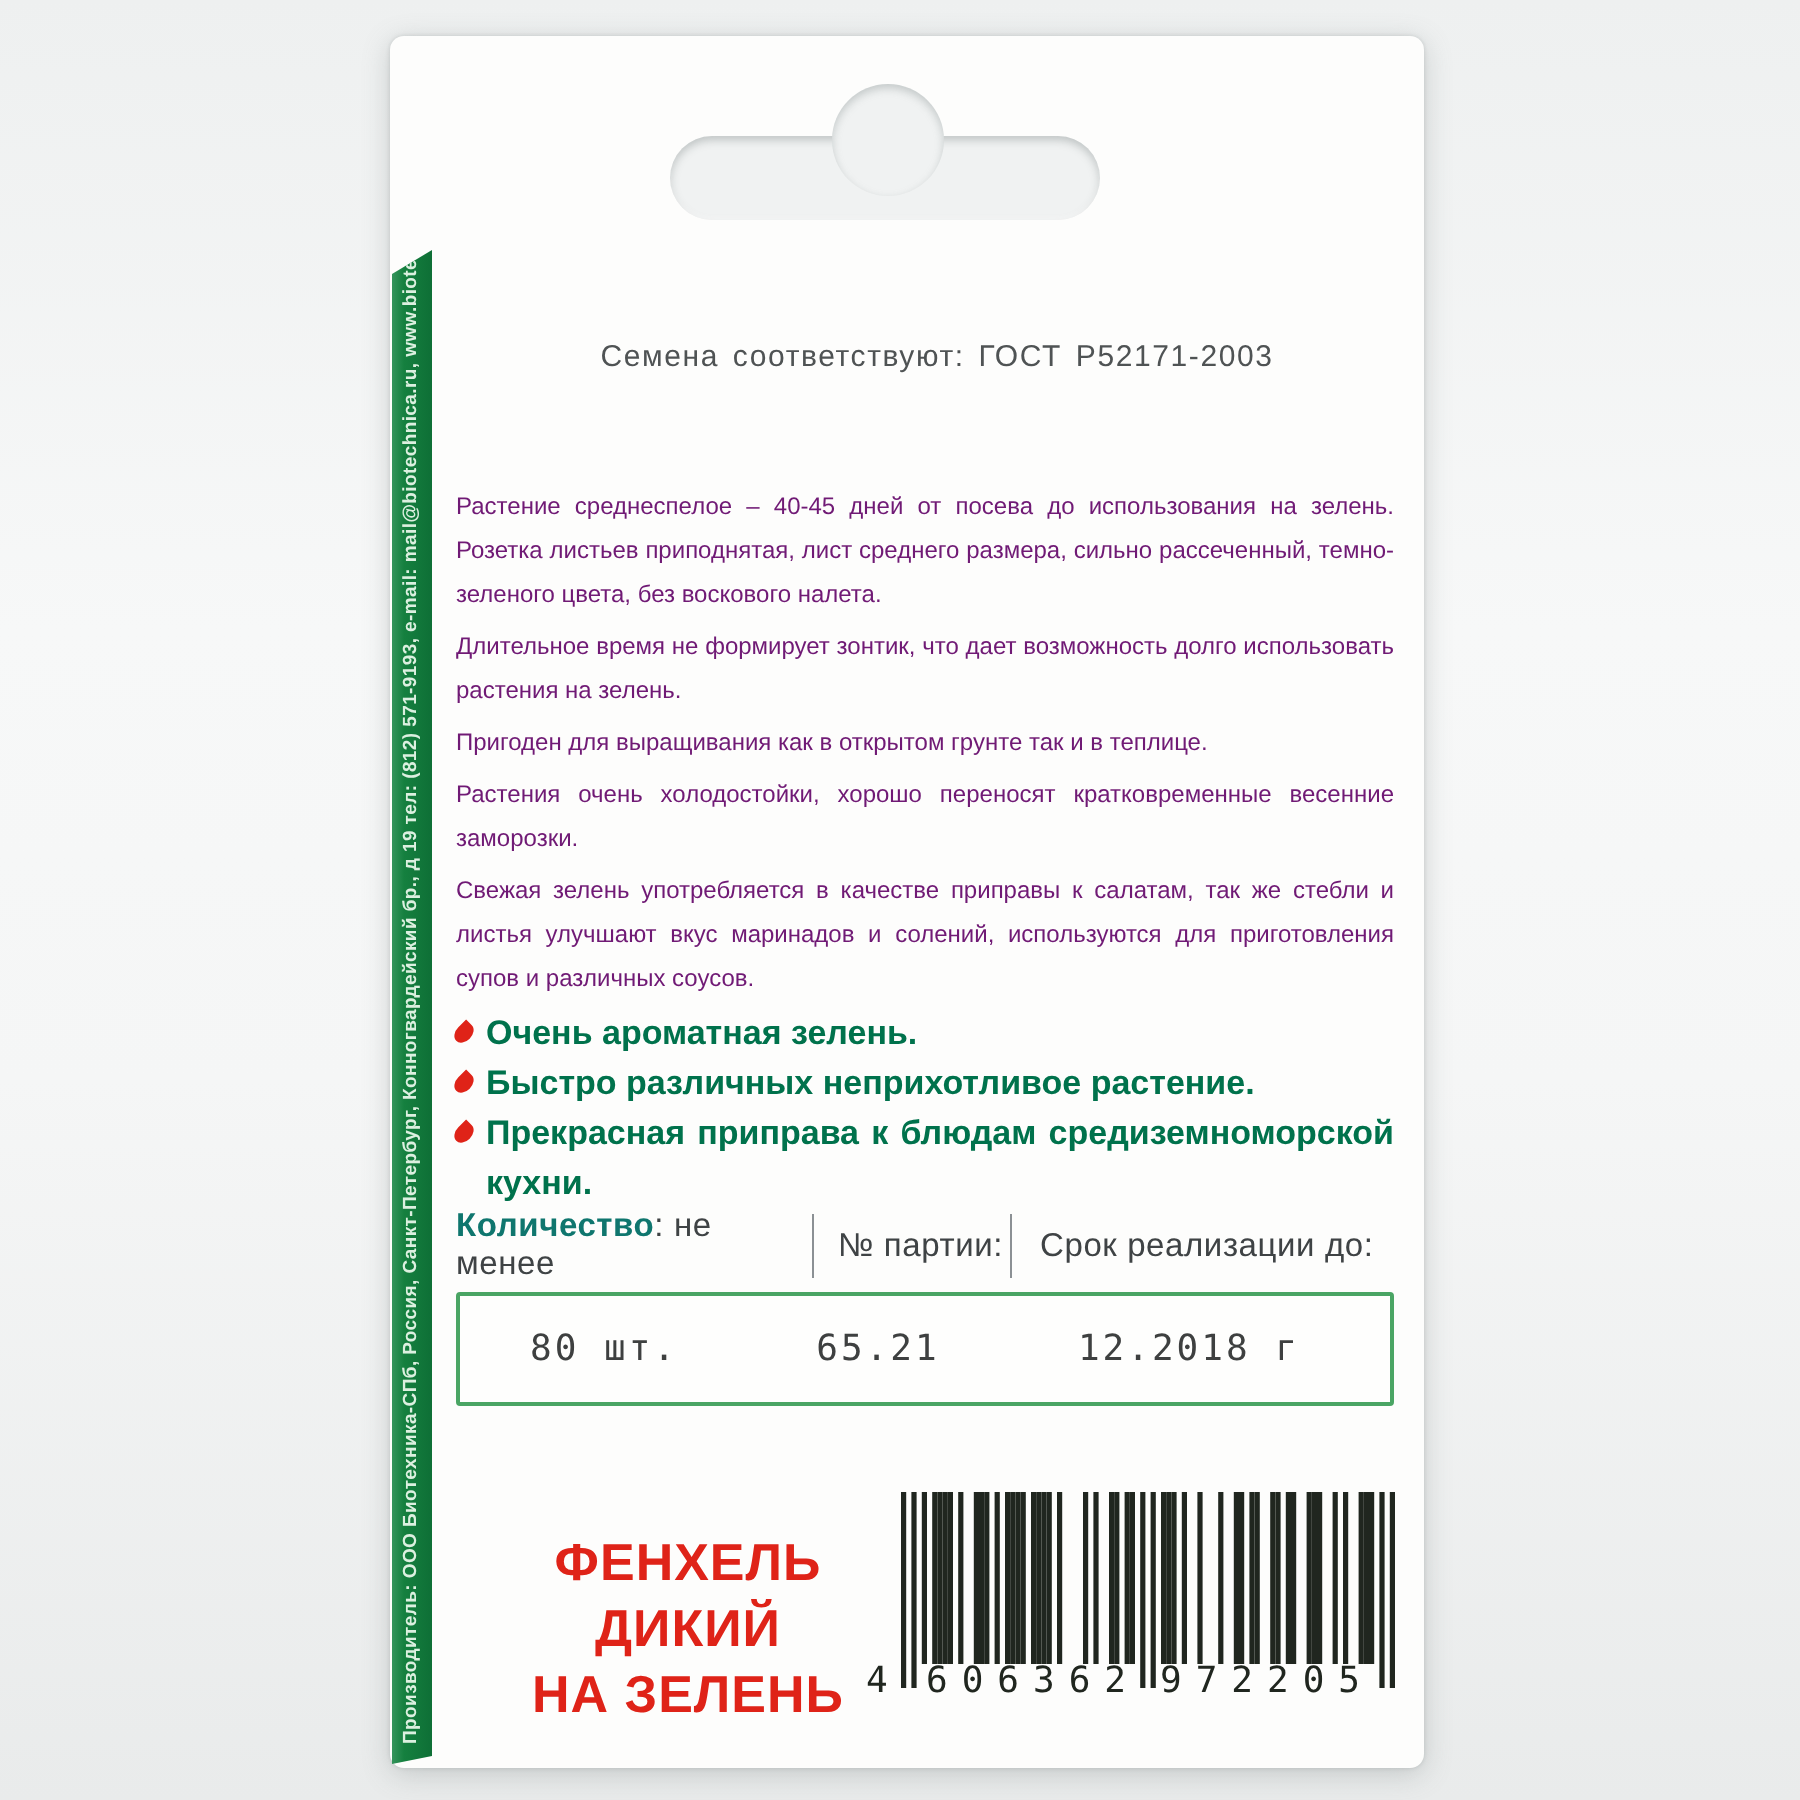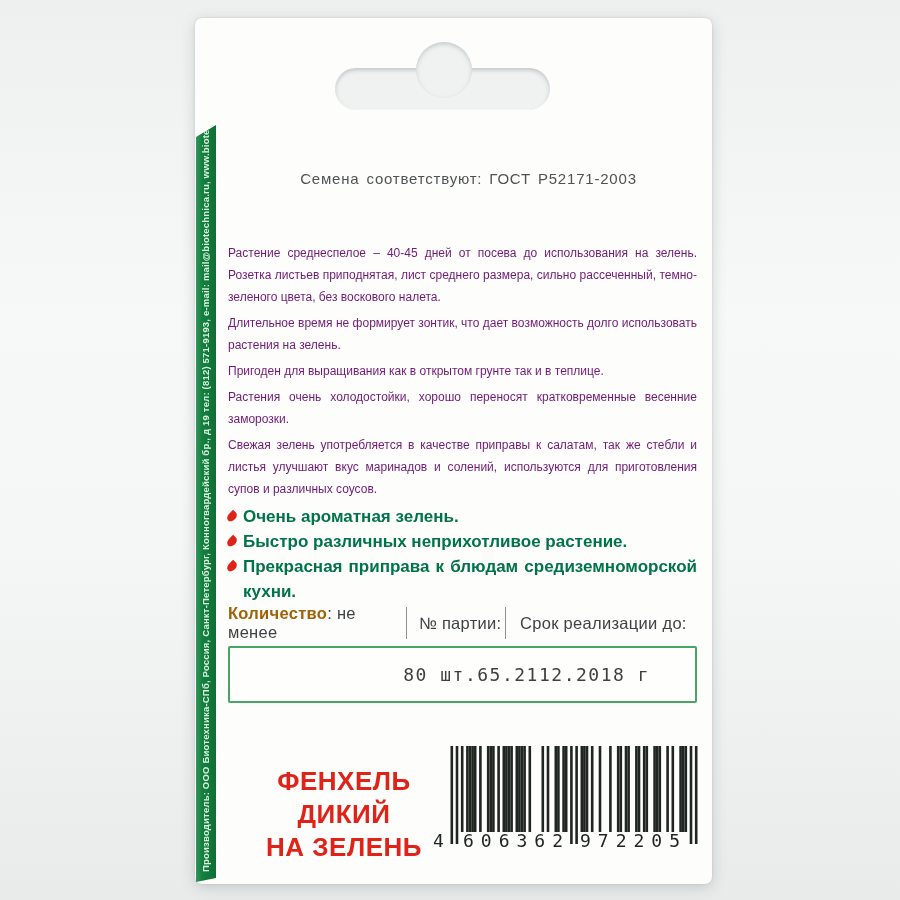--- a/index.html
+++ b/index.html
@@ -61,29 +61,29 @@
     position:relative;padding-left:15px;text-align:justify;
     font-size:17px;line-height:25px;font-weight:bold;color:var(--feature-green);
   }
   .bullet{
     position:absolute;left:0;top:7px;width:8px;height:11px;
     background:var(--accent-red);
     border-radius:0 55% 55% 55%;transform:rotate(45deg);
   }
   .fields{display:flex;align-items:center;margin-top:6px;height:26px;color:#3f4345;}
   .field{font-size:16.5px;letter-spacing:.3px;}
-  .field b{color:#a16207;font-weight:bold;}
+  .field b{color:#0f766e;font-weight:bold;}
   .f1{width:178px;}
   .f2{width:98px;padding-left:12px;}
   .f3{padding-left:14px;}
   .vdiv{width:1px;height:32px;background:#8b9094;}
   .stamp-box{
     margin-top:10px;height:57px;border:2px solid var(--stamp-border-green);border-radius:2px;
     display:flex;align-items:center;background:#fefefd;
-    padding-left:35px;padding-right:45px;justify-content:flex-end;
+    padding-left:35px;padding-right:45px;justify-content:space-between;
   }
   .stamp{
     font-family:"DejaVu Sans Mono",monospace;font-size:18px;color:#3e4040;
     letter-spacing:1.5px;
   }
   .big-title{
     position:absolute;left:30px;top:747px;width:238px;text-align:center;
     font-size:26px;line-height:33px;font-weight:bold;color:var(--accent-red);letter-spacing:.5px;
   }
   .barcode{position:absolute;left:238px;top:728px;width:256px;height:132px;}

